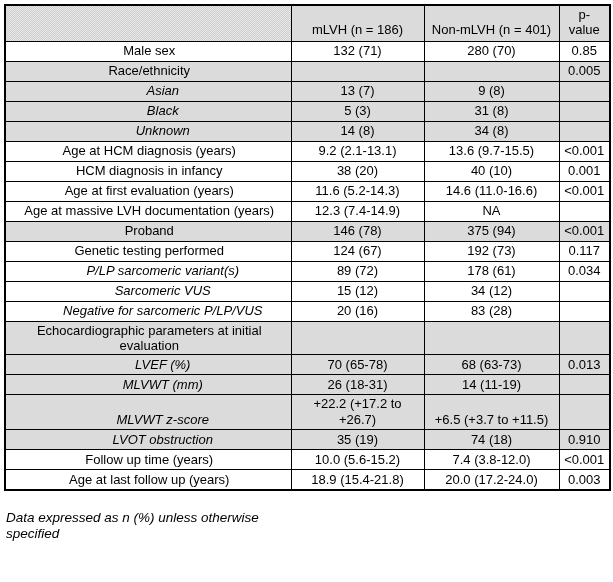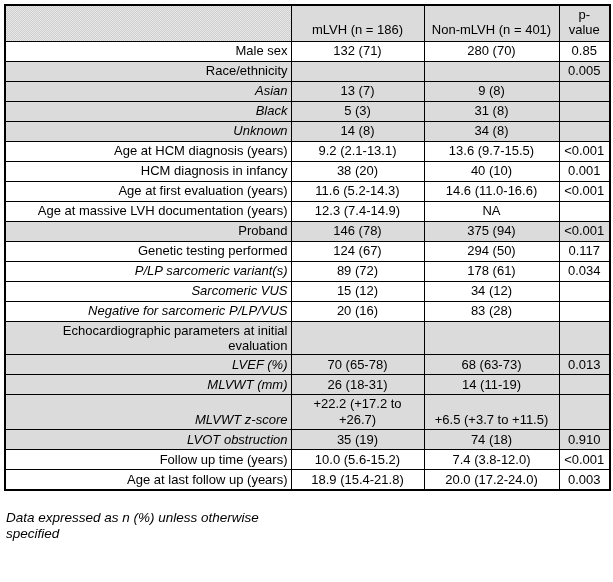--- a/index.html
+++ b/index.html
@@ -33,21 +33,21 @@
     vertical-align: middle;
   }
   .data-table thead th {
     font-weight: normal;
     text-align: center;
     vertical-align: bottom;
     height: 30px;
     padding-bottom: 3px;
   }
   .data-table tbody td { height: 17px; }
-  td.label { text-align: right; padding-left: 5px; }
+  td.label { text-align: center; padding-left: 5px; }
   td.label.indent { padding-left: 32px; font-style: italic; }
   td.val, td.pval { text-align: center; }
   tr.shaded th, tr.shaded td, thead tr th {
     background-color: #d9d9d9;
     background-image: repeating-conic-gradient(#cfcfcf 0% 25%, #e7e7e7 0% 50%);
     background-size: 2px 2px;
   }
   tr.valign-bottom td { vertical-align: bottom; padding-bottom: 2px; }
   .footnotes {
     margin-top: 3px;
@@ -135,21 +135,21 @@
         </tr>
         <tr class="shaded">
           <td class="label">Proband</td>
           <td class="val">146 (78)</td>
           <td class="val">375 (94)</td>
           <td class="pval">&lt;0.001</td>
         </tr>
         <tr>
           <td class="label">Genetic testing performed</td>
           <td class="val">124 (67)</td>
-          <td class="val">294 (50)</td>
+          <td class="val">192 (73)</td>
           <td class="pval">0.117</td>
         </tr>
         <tr>
           <td class="label indent">P/LP sarcomeric variant(s)</td>
           <td class="val">89 (72)</td>
           <td class="val">178 (61)</td>
           <td class="pval">0.034</td>
         </tr>
         <tr>
           <td class="label indent">Sarcomeric VUS</td>

